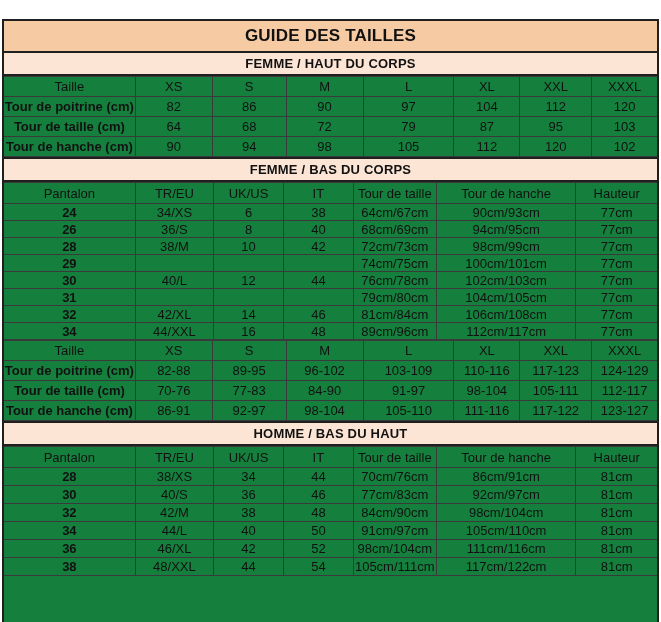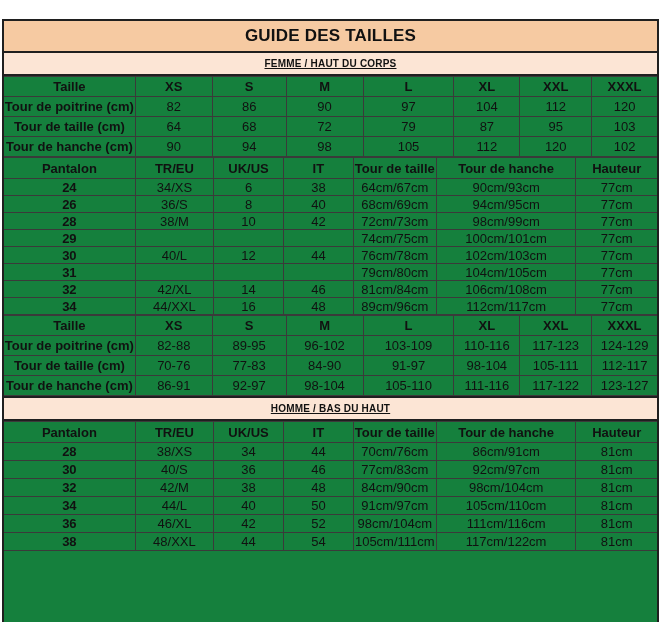--- a/index.html
+++ b/index.html
@@ -30,36 +30,36 @@
     background:var(--title-bg);
     display:flex;align-items:center;justify-content:center;
     font-weight:bold;font-size:17px;letter-spacing:0.2px;
   }
   .band{
     flex:0 0 21px;
     background:var(--band-bg);
     border-top:2px solid var(--border-strong);
     border-bottom:2px solid var(--border-strong);
     display:flex;align-items:center;justify-content:center;
-    font-weight:bold;font-size:10px;letter-spacing:0.2px;text-decoration:underline;
+    font-weight:bold;font-size:13px;letter-spacing:0.2px;
   }
   table{
     width:100%;
     border-collapse:collapse;
     table-layout:fixed;
     flex:0 0 auto;
   }
   th,td{
     border:1px solid var(--grid);
     text-align:center;vertical-align:middle;
     padding:0;
     font-size:13px;line-height:1;
     overflow:hidden;white-space:nowrap;
   }
-  th{font-weight:bold;}
+  th{font-weight:normal;}
   td.rowhead{font-weight:bold;}
   .size-table th{height:19px;}
   .size-table td{height:19px;}
   .size-table td.rowhead{font-weight:bold;}
   .pants-table th{height:20px;}
   .pants-femme td{height:16px;}
   .pants-homme td{height:17px;}
   
   table tr > *:first-child{border-left:none;}
   table tr > *:last-child{border-right:none;}
@@ -122,20 +122,21 @@
           <td>94</td>
           <td>98</td>
           <td>105</td>
           <td>112</td>
           <td>120</td>
           <td>102</td>
         </tr>
       </tbody>
     </table>
 
+  <div class="band">FEMME / BAS DU CORPS</div>
   <table class="pants-table pants-femme">
     <colgroup>
       <col style="width:20.1%">
         <col style="width:12.0%">
         <col style="width:10.7%">
         <col style="width:10.7%">
       <col style="width:12.7%">
         <col style="width:21.4%">
         <col style="width:12.4%">
     </colgroup>

